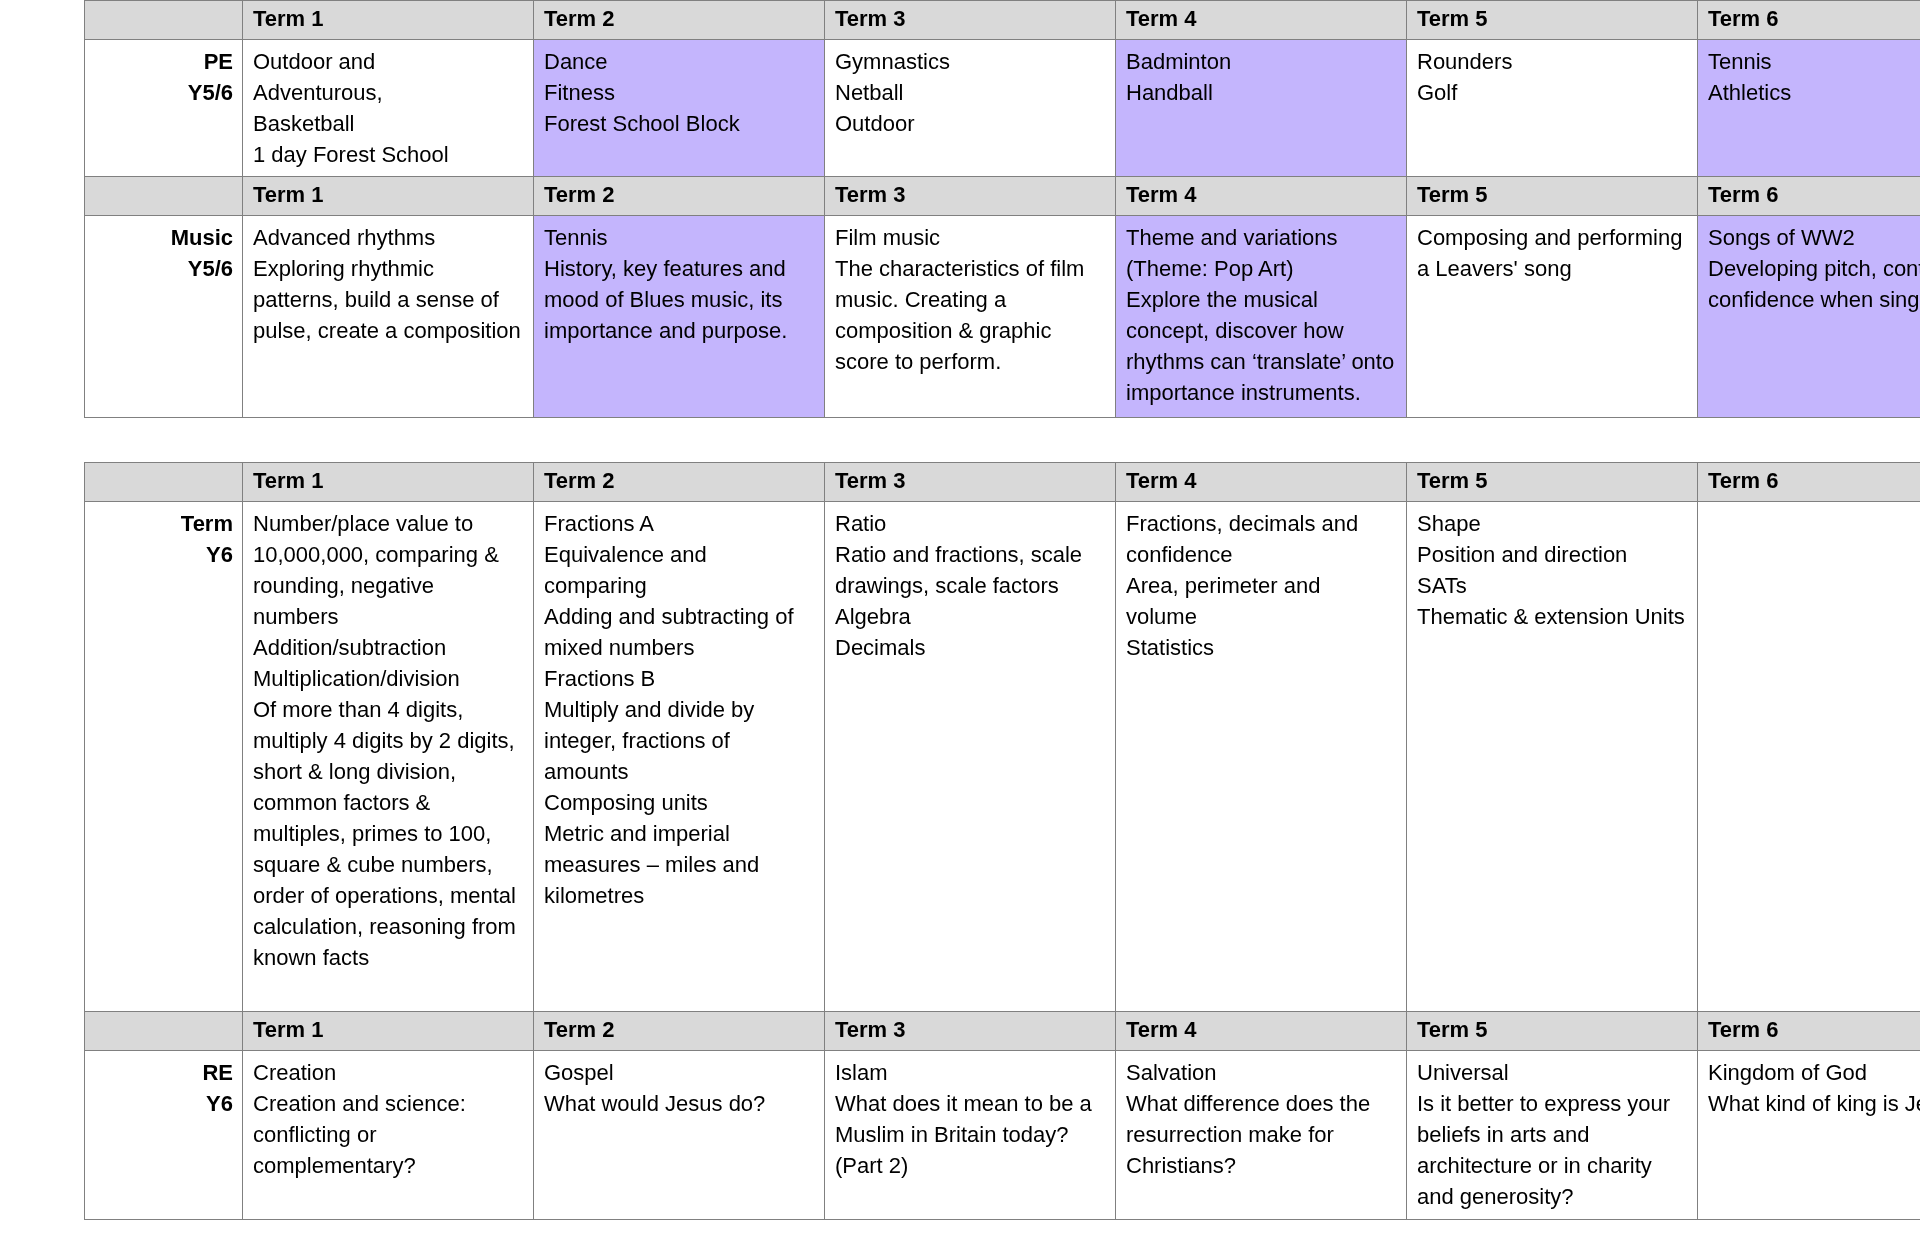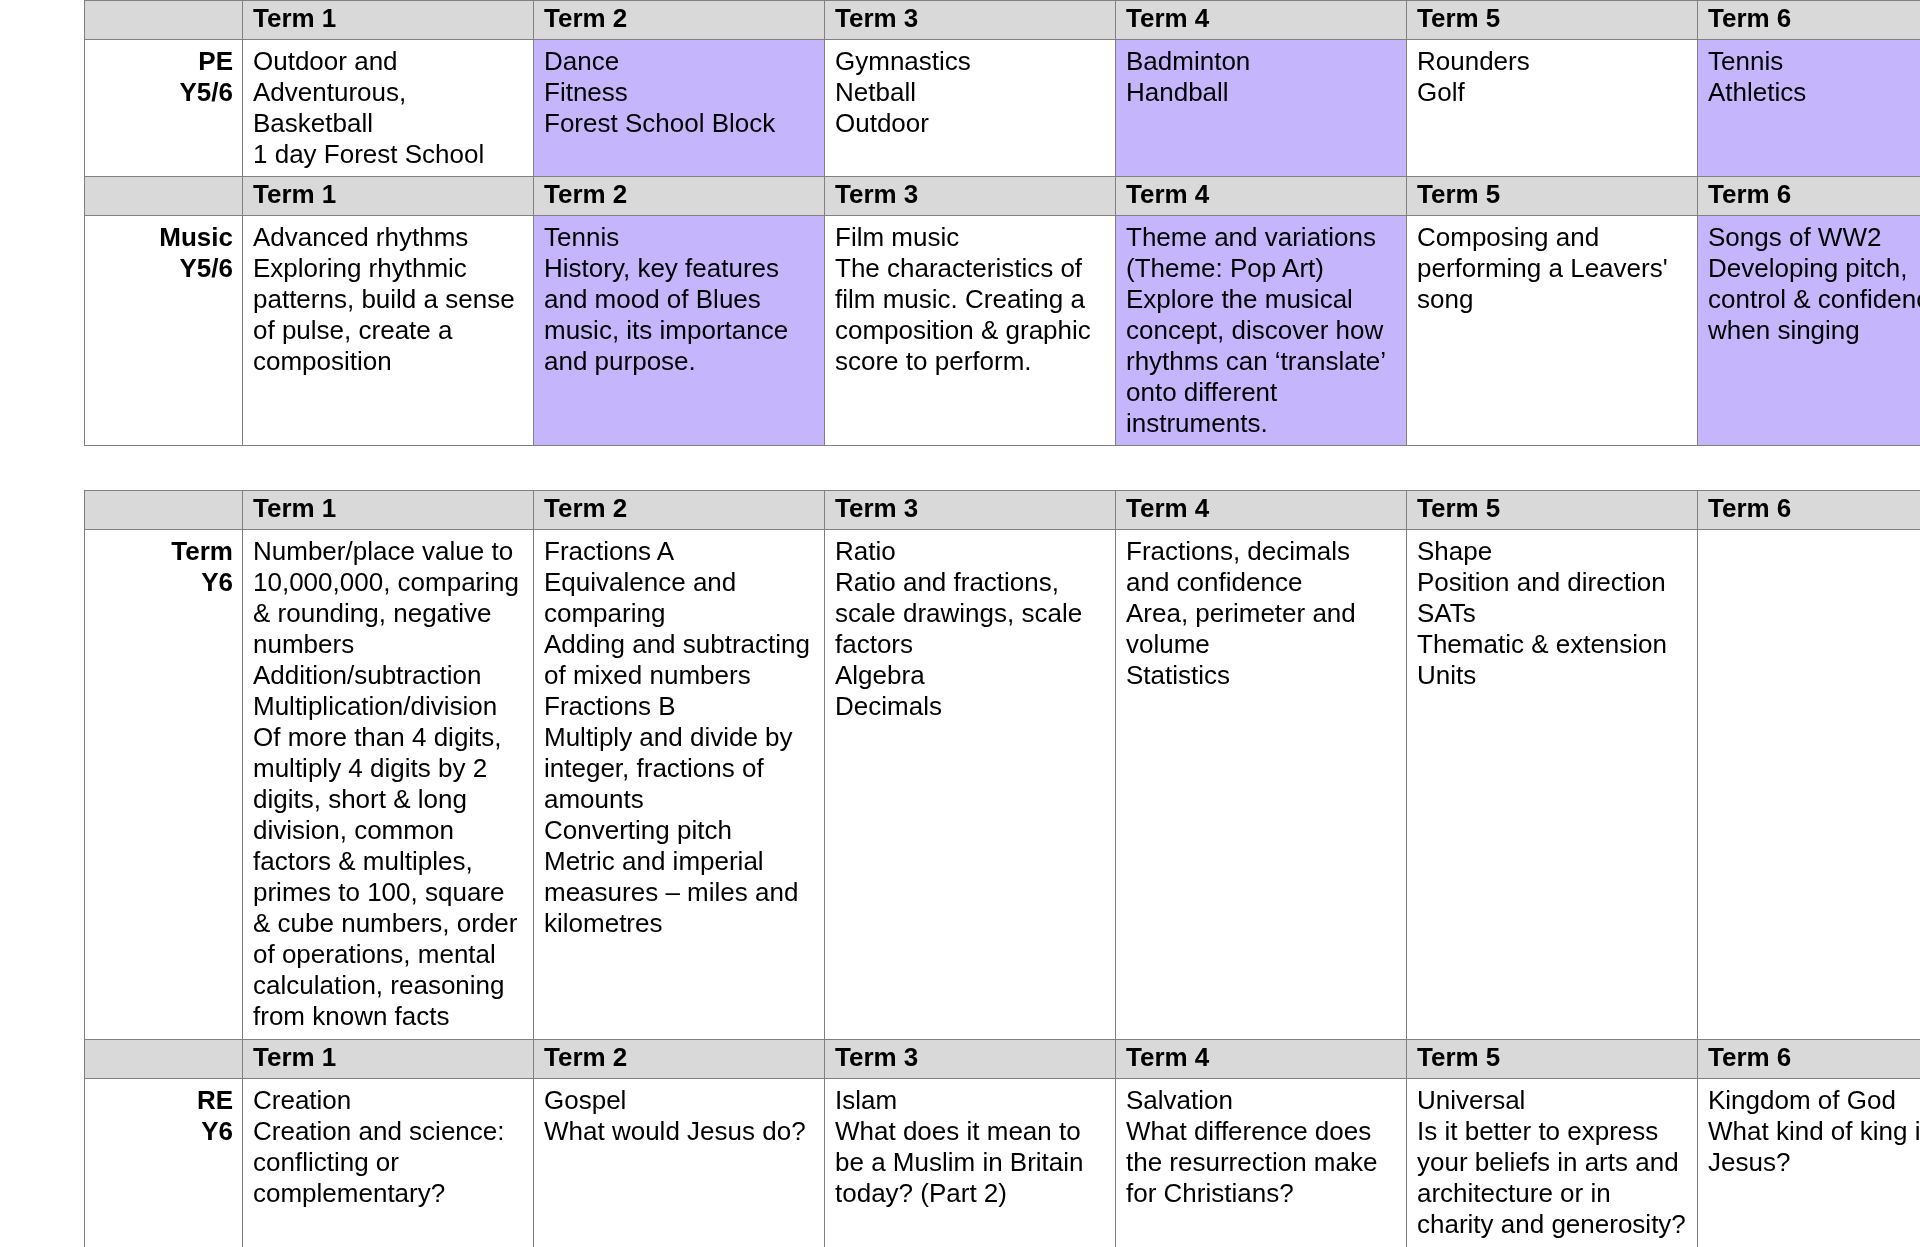--- a/index.html
+++ b/index.html
@@ -25,21 +25,21 @@
     border-collapse: collapse;
     table-layout: fixed;
     margin-left: 84px;
     width: 1812px;
     background: #ffffff;
   }
   .curriculum-table td {
     border: 1px solid #808080;
     vertical-align: top;
     padding: 6px 9px 6px 10px;
-    font-size: 26px;
+    font-size: 22px;
     line-height: 31px;
     background: #ffffff;
   }
   
   col.c-subject { width: 158px; }
   col.c-term    { width: 291px; }
 
   
   tr.term-header td {
     background: #d9d9d9;
@@ -156,21 +156,21 @@
         <td class="hl">
           <span class="cell-line">Tennis</span>
           <span class="cell-line">History, key features and mood of Blues music, its importance and purpose.</span>
         </td>
         <td>
           <span class="cell-line">Film music</span>
           <span class="cell-line">The characteristics of film music. Creating a composition &amp; graphic score to perform.</span>
         </td>
         <td class="hl">
           <span class="cell-line">Theme and variations (Theme: Pop Art)</span>
-          <span class="cell-line">Explore the musical concept, discover how rhythms can ‘translate’ onto different instruments.</span>
+          <span class="cell-line">Explore the musical concept, discover how rhythms can ‘translate’ onto importance instruments.</span>
         </td>
         <td>
           <span class="cell-line">Composing and performing a Leavers' song</span>
         </td>
         <td class="hl">
           <span class="cell-line">Songs of WW2</span>
           <span class="cell-line">Developing pitch, control &amp; confidence when singing</span>
         </td>
       </tr>
     </tbody>
@@ -210,21 +210,21 @@
           <span class="cell-line">Addition/subtraction</span>
           <span class="cell-line">Multiplication/division</span>
           <span class="cell-line">Of more than 4 digits, multiply 4 digits by 2 digits, short &amp; long division, common factors &amp; multiples, primes to 100, square &amp; cube numbers, order of operations, mental calculation, reasoning from known facts</span>
         </td>
         <td>
           <span class="cell-line">Fractions A</span>
           <span class="cell-line">Equivalence and comparing</span>
           <span class="cell-line">Adding and subtracting of mixed numbers</span>
           <span class="cell-line">Fractions B</span>
           <span class="cell-line">Multiply and divide by integer, fractions of amounts</span>
-          <span class="cell-line">Converting pitch</span>
+          <span class="cell-line">Composing units</span>
           <span class="cell-line">Metric and imperial measures – miles and kilometres</span>
         </td>
         <td>
           <span class="cell-line">Ratio</span>
           <span class="cell-line">Ratio and fractions, scale drawings, scale factors</span>
           <span class="cell-line">Algebra</span>
           <span class="cell-line">Decimals</span>
         </td>
         <td>
           <span class="cell-line">Fractions, decimals and confidence</span>

